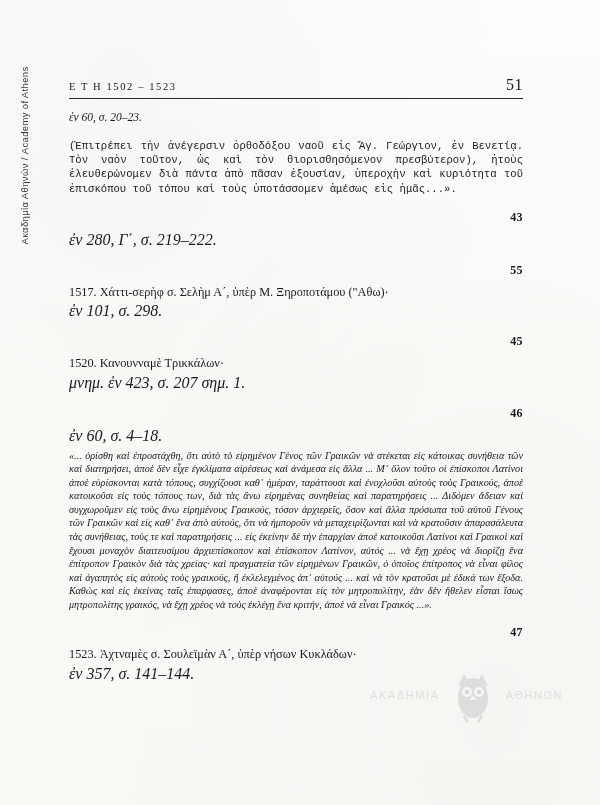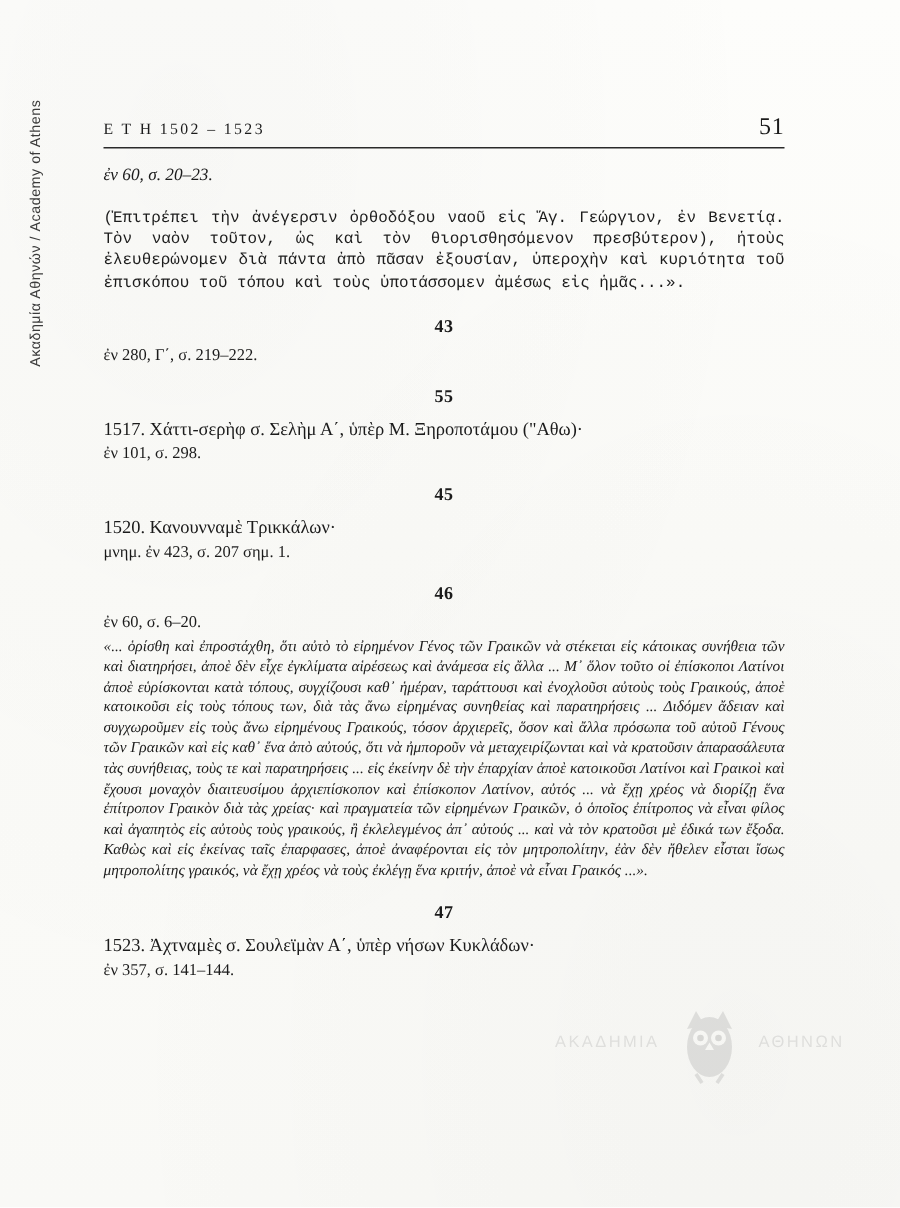--- a/index.html
+++ b/index.html
@@ -81,40 +81,41 @@
   .quote-block {
     font-size: 10.6px;
     line-height: 1.34;
     text-align: justify;
     margin: 16px 0 14px 0;
     hyphens: auto;
     font-family: Liberation Mono, monospace;
   }
 
   .num {
-    text-align: center;
+    text-align: right;
     font-weight: bold;
     font-size: 12px;
     margin: 14px 0 6px 0;
     letter-spacing: 0.4px;
   }
 
   .entry {
     font-size: 12.3px;
     line-height: 1.42;
     text-align: justify;
     margin: 0 0 1px 0;
   }
   .entry-indent {
     padding-left: 22px;
     text-indent: -22px;
   }
 
   .src {
-    font-size: 11px;
+    font-style: italic;
+    font-size: 16px;
     margin: 1px 0 0 0;
   }
 
   .cite-body {
     font-style: italic;
     font-size: 10.2px;
     line-height: 1.33;
     text-align: justify;
     margin: 4px 0 0 0;
   }
@@ -168,21 +169,21 @@
 
     <div class="num">55</div>
     <p class="entry entry-indent">1517. Χάττι-σερὴφ σ. Σελὴμ Α΄, ὑπὲρ Μ. Ξηροποτάμου ("Αθω)·</p>
     <p class="src">ἐν 101, σ. 298.</p>
 
     <div class="num">45</div>
     <p class="entry entry-indent spaced-wrap">1520. Κανουνναμὲ Τρικκάλων·</p>
     <p class="src">μνημ. ἐν 423, σ. 207 σημ. 1.</p>
 
     <div class="num">46</div>
-    <p class="src">ἐν 60, σ. 6–20.</p>
+    <p class="src">ἐν 60, σ. 4–18.</p>
     <p class="cite-body">«... ὁρίσθη καὶ ἐπροστάχθη, ὅτι αὐτὸ τὸ εἰρημένον Γένος τῶν Γραικῶν νὰ στέκεται εἰς κάτοικας συνήθεια τῶν καὶ διατηρήσει, ἀποὲ δὲν εἶχε ἐγκλίματα αἱρέσεως καὶ ἀνάμεσα εἰς ἄλλα ... Μ᾽ ὅλον τοῦτο οἱ ἐπίσκοποι Λατίνοι ἀποὲ εὑρίσκονται κατὰ τόπους, συγχί­ζουσι καθ᾽ ἡμέραν, ταράττουσι καὶ ἐνοχλοῦσι αὐτοὺς τοὺς Γραικούς, ἀποὲ κατοικοῦσι εἰς τοὺς τόπους των, διὰ τὰς ἄνω εἰρημένας συνηθείας καὶ παρατηρήσεις ... Διδόμεν ἄδειαν καὶ συγχωροῦμεν εἰς τοὺς ἄνω εἰρημένους Γραικούς, τόσον ἀρχιερεῖς, ὅσον καὶ ἄλλα πρόσωπα τοῦ αὐτοῦ Γένους τῶν Γραικῶν καὶ εἰς καθ᾽ ἕνα ἀπὸ αὐτούς, ὅτι νὰ ἠμπο­ροῦν νὰ μεταχειρίζωνται καὶ νὰ κρατοῦσιν ἀπαρασάλευτα τὰς συνήθειας, τοὺς τε καὶ παρα­τηρήσεις ... εἰς ἐκείνην δὲ τὴν ἐπαρχίαν ἀποὲ κατοικοῦσι Λατίνοι καὶ Γραικοὶ καὶ ἔχουσι μοναχὸν διαιτευσίμου ἀρχιεπίσκοπον καὶ ἐπίσκοπον Λατίνον, αὐτός ... νὰ ἔχῃ χρέος νὰ διορίζῃ ἕνα ἐπίτροπον Γραικὸν διὰ τὰς χρείας· καὶ πραγματεία τῶν εἰρημένων Γραικῶν, ὁ ὁποῖος ἐπίτροπος νὰ εἶναι φίλος καὶ ἀγαπητὸς εἰς αὐτοὺς τοὺς γραικούς, ἢ ἐκλελεγμένος ἀπ᾽ αὐτούς ... καὶ νὰ τὸν κρατοῦσι μὲ ἐδικά των ἔξοδα. Καθὼς καὶ εἰς ἐκείνας ταῖς ἐπαρ­φασες, ἀποὲ ἀναφέρονται εἰς τὸν μητροπολίτην, ἐὰν δὲν ἤθελεν εἶσται ἴσως μητροπολίτης γραικός, νὰ ἔχῃ χρέος νὰ τοὺς ἐκλέγῃ ἕνα κριτήν, ἀποὲ νὰ εἶναι Γραικός ...».</p>
 
     <div class="num">47</div>
     <p class="entry entry-indent">1523. Ἀχτναμὲς σ. Σουλεϊμὰν Α΄, ὑπὲρ νήσων Κυκλάδων·</p>
     <p class="src">ἐν 357, σ. 141–144.</p>
 
   </div>
 
   <div class="watermark">
     <span class="wm-word">ΑΚΑΔΗΜΙΑ</span>

